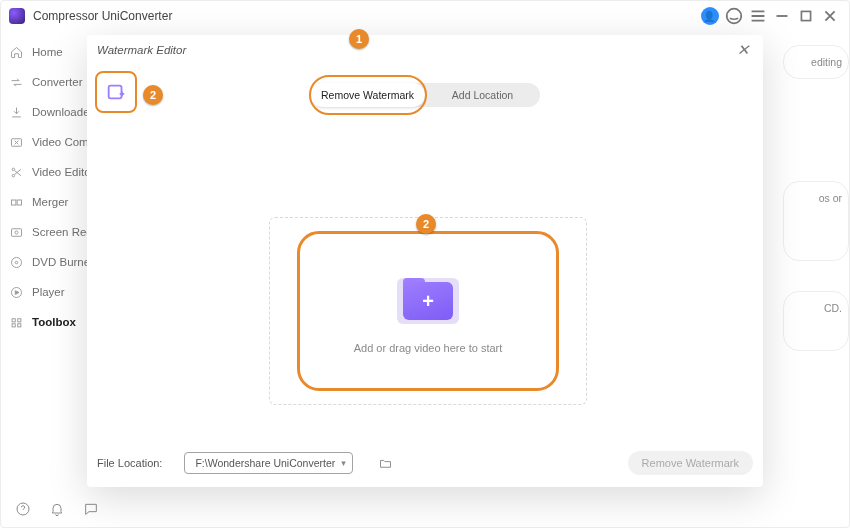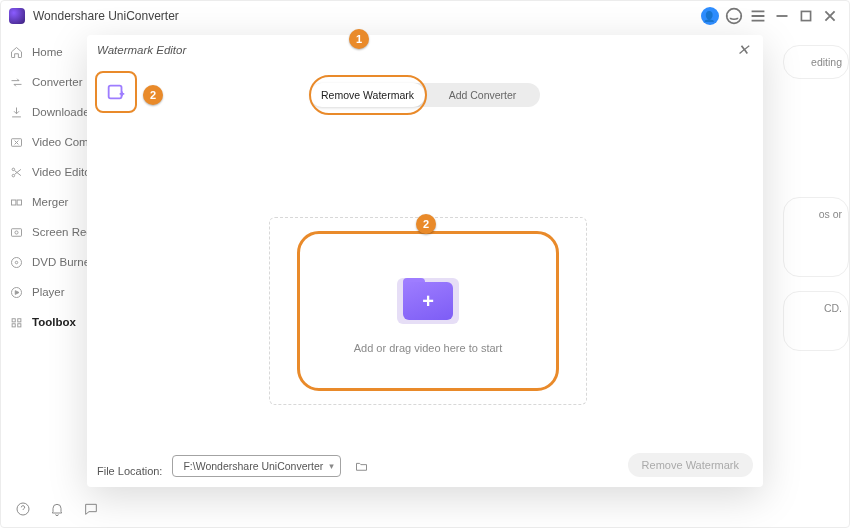--- a/index.html
+++ b/index.html
@@ -110,21 +110,21 @@
     background:linear-gradient(160deg,#9e7dff,#7d5df5); border-radius:6px;
     display:flex;align-items:center;justify-content:center;
   }
   .folder-tab {
     position:absolute; left:10px; top:10px; width:22px; height:10px; background:#9e7dff; border-radius:4px 4px 0 0;
   }
   .folder-front span { color:#fff; font-size:20px; font-weight:700; line-height:1; }
 
   .footer {
     position:absolute; left:10px; right:10px; bottom:10px; height:28px;
-    display:flex; align-items:flex-end; gap:10px; font-size:11px; color:#555;
+    display:flex; align-items:center; gap:22px; font-size:11px; color:#555;
   }
   .path-select {
     display:flex; align-items:center; gap:6px; border:1px solid #a3a3a3; border-radius:4px;
     height:22px; padding:0 6px 0 10px; font-size:10.5px; color:#555; cursor:pointer;
   }
   .path-select .chev { font-size:9px; color:#888; }
   .open-folder { width:22px; height:22px; display:flex;align-items:center;justify-content:center; cursor:pointer; }
   .open-folder svg { width:15px; height:15px; stroke:#888; fill:none; stroke-width:1.5;}
   .btn-primary {
     margin-left:auto; height:24px; padding:0 14px; border-radius:12px;
@@ -140,21 +140,21 @@
     box-shadow:0 1px 2px rgba(0,0,0,.3); z-index:20;
   }
 </style>
 </head>
 <body>
 
 <div class="win">
 
   <div class="titlebar">
     <span class="logo"></span>
-    <span>Wondershare UniConverter</span>
+    <span>Compressor UniConverter</span>
     <span class="spacer"></span>
     <span class="ic">
         <span class="avatar">👤</span>
       </span>
     <span class="ic">
       <svg viewBox="0 0 24 24" stroke="#777" fill="none" stroke-width="1.8">
           <circle cx="12" cy="12" r="8"></circle>
           <path d="M8 14c0 2 8 2 8 0"></path>
           <path d="M5 12h-1M20 12h-1"></path>
         </svg>
@@ -271,21 +271,21 @@
               <rect x="5" y="14" width="5" height="5"></rect>
               <rect x="14" y="14" width="5" height="5"></rect>
             </svg>
           </span>
         <span>Toolbox</span>
       </div>
     </div>
 
     <div class="main">
       <div class="card"><span>editing</span></div>
-      <div class="card" style="top:150px;height:80px;margin-top:16px;"><span>os or</span></div>
+      <div class="card" style="top:150px;height:80px;"><span>os or</span></div>
       <div class="card c3" style="top:260px;height:60px;"><span>CD.</span></div>
     </div>
   </div>
 
   <div class="statusbar">
     <span class="sic">
         <svg viewBox="0 0 24 24">
           <circle cx="12" cy="12" r="9"></circle>
           <path d="M9.5 9.5a2.5 2.5 0 1 1 3.5 2.3c-.9.4-1 .9-1 1.7M12 17h.01"></path>
         </svg>
@@ -321,21 +321,21 @@
       </div>
       <div class="badge" style="left:56px; top:20px;">
           <span>2</span>
         </div>
 
       <div class="seg">
         <div class="on">
             <span>Remove Watermark</span>
           </div>
         <div>
-            <span>Add Converter</span>
+            <span>Add Location</span>
           </div>
       </div>
       <div class="seg-ring"></div>
 
       <div class="dropzone">
         <div class="folder-icon">
           <div class="folder-back"></div>
           <div class="folder-tab"></div>
           <div class="folder-front">
               <span>+</span>

